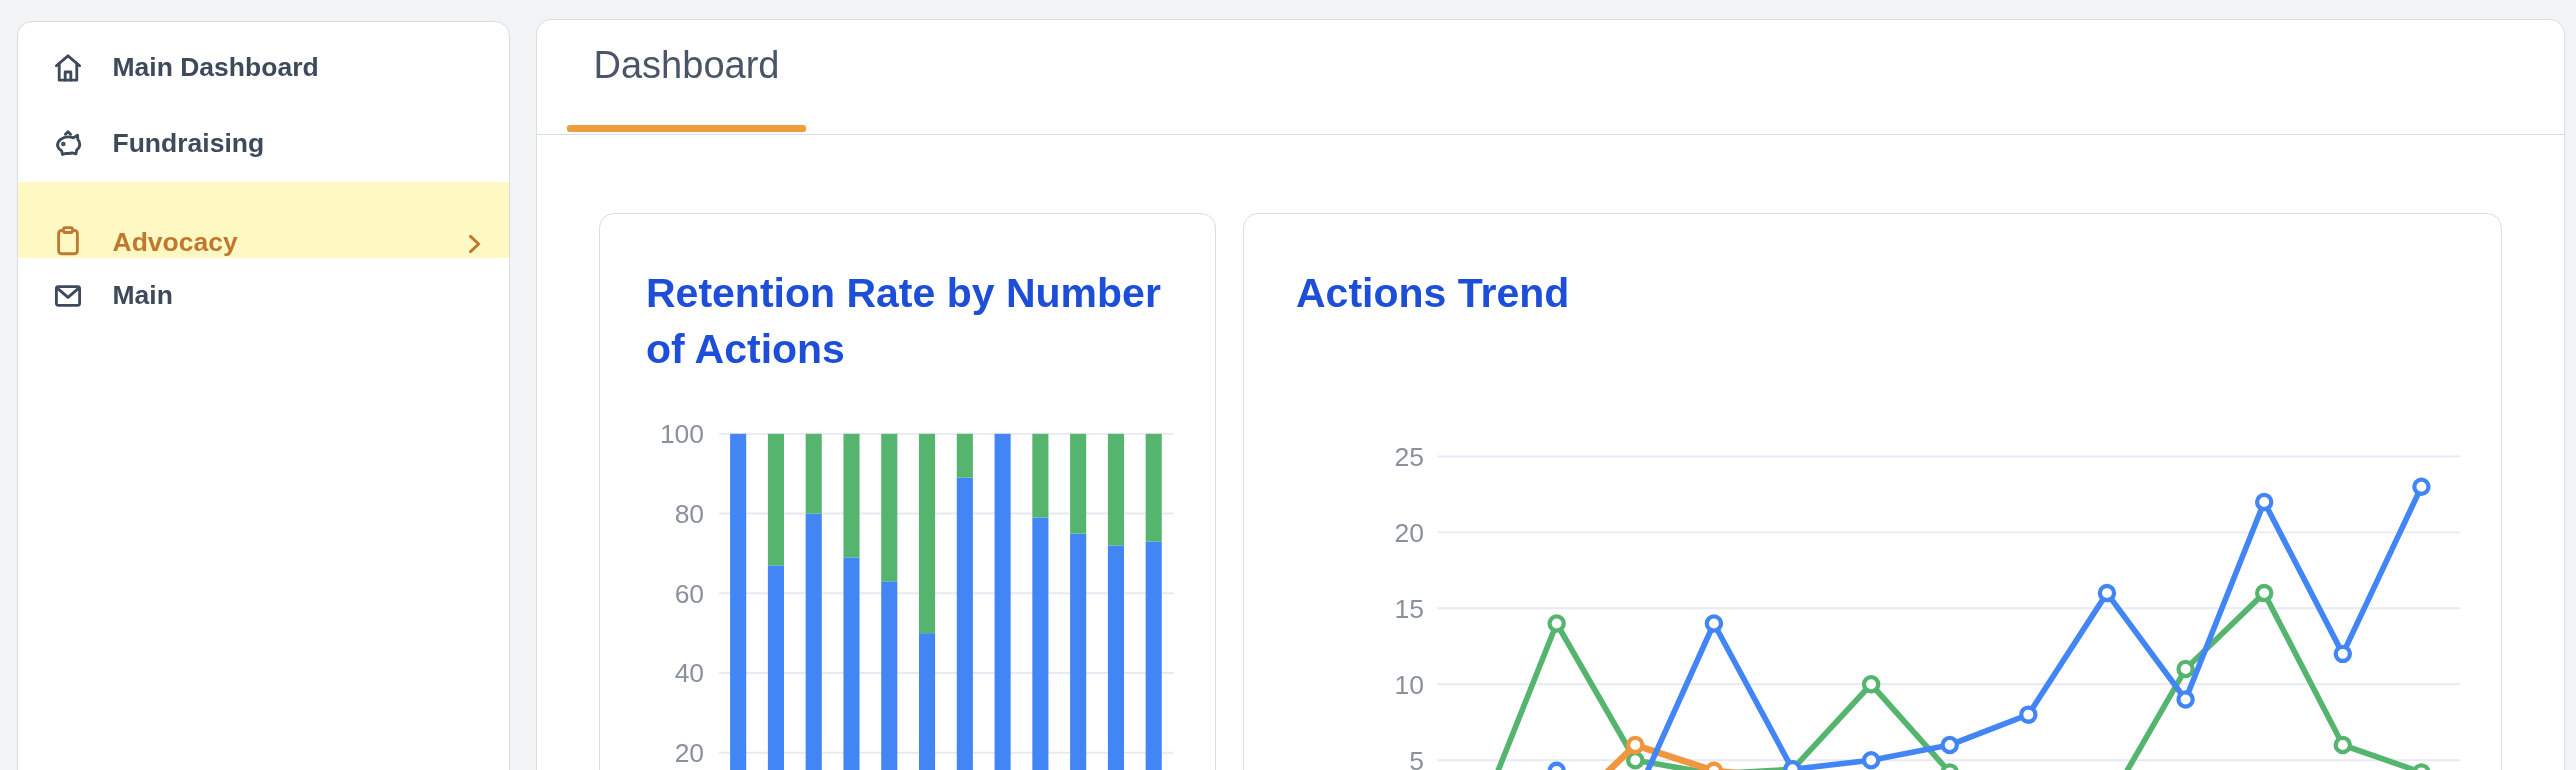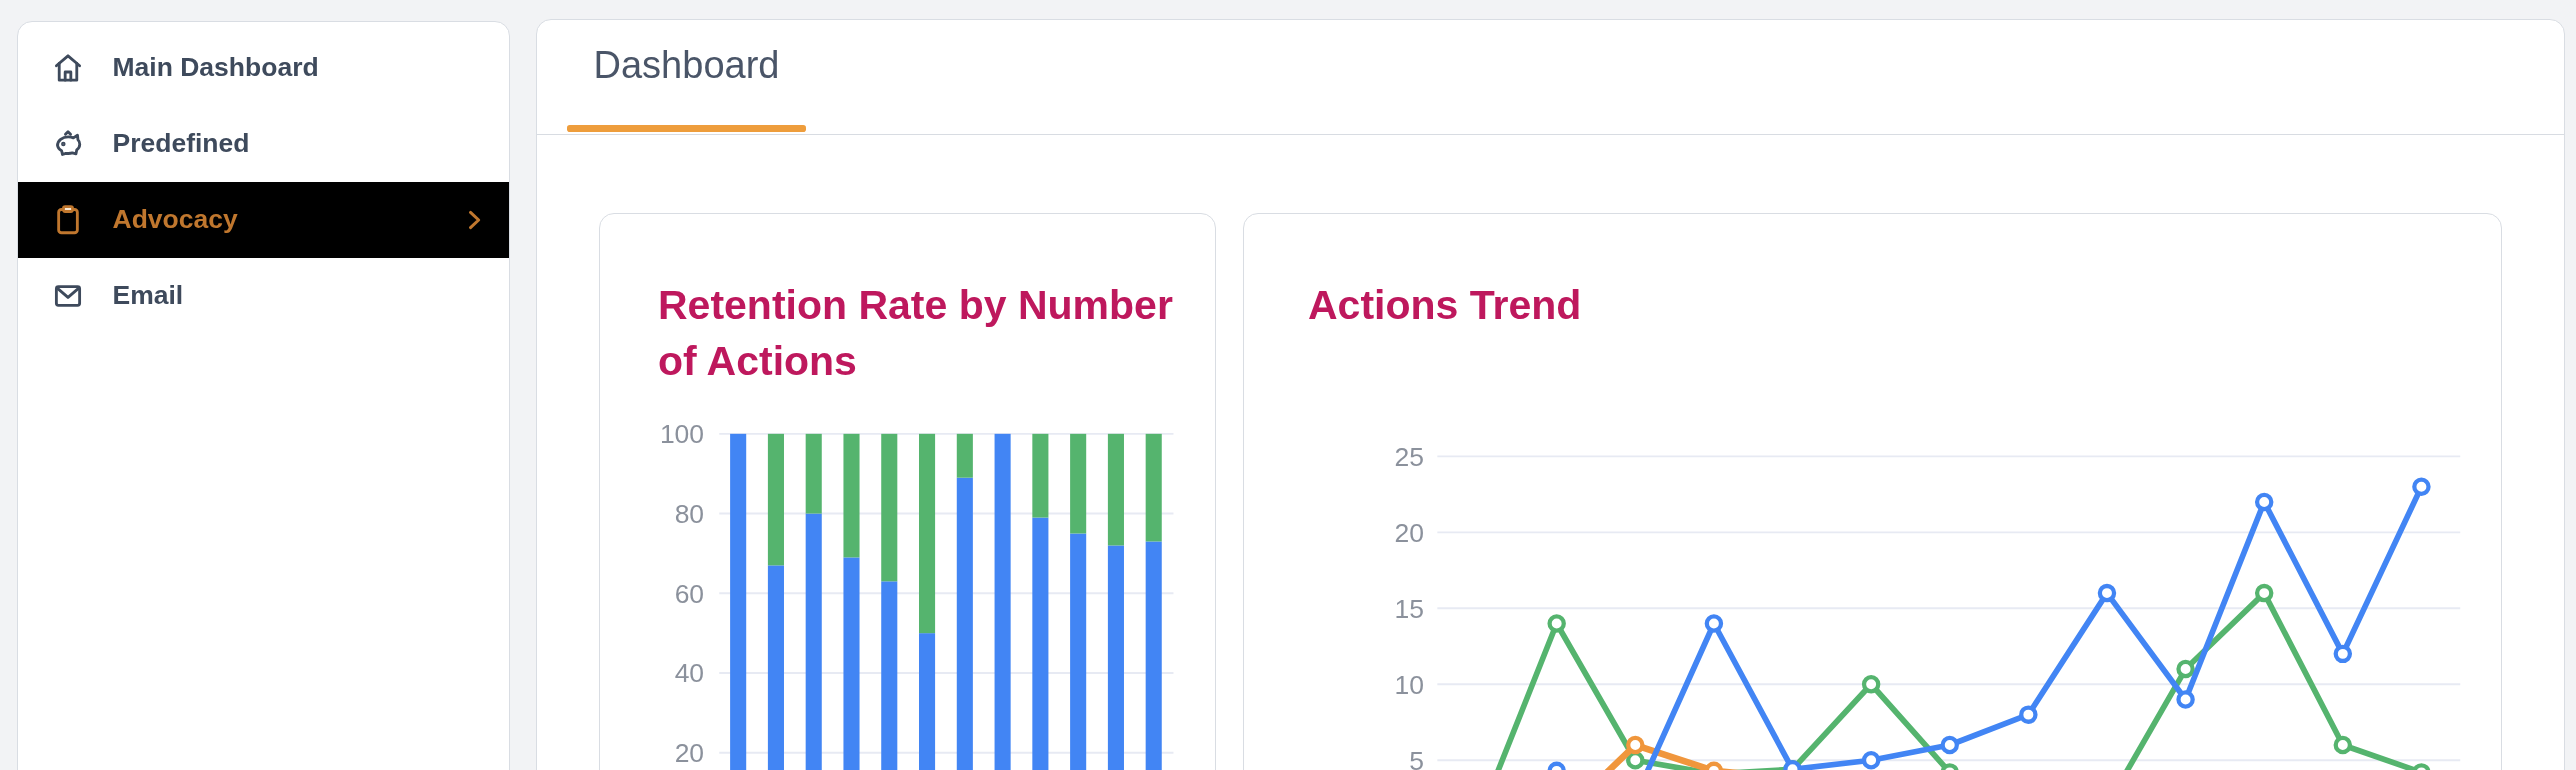--- a/index.html
+++ b/index.html
@@ -6,43 +6,43 @@
   .stage{position:relative;width:2576px;height:771px;overflow:hidden;
          font-family:"Liberation Sans",sans-serif;background:#f2f3f5;}
 
   
   .sidebar{position:absolute;left:17px;top:21px;width:493px;height:786px;
            background:#fff;border:1.9px solid #d9dde3;border-radius:15px;
            box-sizing:border-box;overflow:hidden;}
   .side-item{position:relative;display:flex;align-items:center;height:76px;
              padding-left:33px;color:#3e4a5c;font-size:26.5px;cursor:pointer;font-weight:bold;}
   .side-item .ico{width:34px;height:34px;margin-right:27.5px;flex:0 0 34px;display:block;}
-  .side-item.active{background:#000000;color:#c0772e;}
+  .side-item.active{background:#fef9c3;color:#c0772e;align-items:flex-end;}
   .side-item .chev{margin-left:auto;margin-right:21px;width:28px;height:28px;}
   .side-items{padding-top:7.6px;}
 
   
   .panel{position:absolute;left:536px;top:19px;width:2029px;height:786px;
          background:#fff;border:1.9px solid #d9dde3;border-radius:15px;
          box-sizing:border-box;}
   .tabbar{position:relative;height:114px;border-bottom:1.9px solid #d8dce2;
           display:flex;align-items:center;}
   .tab{font-size:38px;line-height:112px;height:136px;}
   .tab.active{width:239px;margin-left:30px;text-align:center;color:#4a5568;font-weight:500;}
   .tab.inactive{padding:0 30px;color:#c6ccd8;font-weight:400;}
   .tab-underline{position:absolute;left:30px;top:105px;width:239px;height:6.6px;
                  background:#ee9d3c;border-radius:2.8px;}
 
   
   .card{position:absolute;top:193px;height:625px;background:#fff;
         border:1.9px solid #d9dde3;border-radius:15px;box-sizing:border-box;overflow:hidden;}
   .card.retention{left:62px;width:617px;}
   .card.trend{left:706px;width:1259px;}
-  .card h2{position:absolute;margin:12px;font-size:41px;line-height:56px;font-weight:bold;
-           color:#be185d;}
+  .card h2{position:absolute;margin:0;font-size:41px;line-height:56px;font-weight:bold;
+           color:#1d4ed8;}
   .card.retention h2{left:46px;top:51px;width:559px;}
   .card.trend h2{left:52px;top:51px;width:947px;}
   .chart-svg{position:absolute;left:0;top:0;}
 </style>
 </head>
 <body>
 
 <div class="stage">
 
   <aside class="sidebar">
@@ -56,40 +56,40 @@
         </svg>
         <span>Main Dashboard</span>
       </div>
 
       <div class="side-item">
         <svg class="ico" viewBox="0 0 24 24" fill="none" stroke="currentColor" stroke-width="2" stroke-linecap="round" stroke-linejoin="round">
           <path d="M4.6 13.2c0-3.6 3.3-6.2 7.6-6.2 1.3 0 2.5.2 3.6.7l2.9-1.9.3 3.1c.8.9 1.3 2 1.3 3.2 0 1.6-.8 3-2.1 4l-.6 2.9-2.5-.7c-.9.3-1.9.4-2.9.4-.6 0-1.1 0-1.7-.1l-2.4.8-.6-2.6c-1.8-1-2.9-2.7-2.9-4.6Z"></path>
           <circle cx="8.7" cy="12" r="0.6" fill="currentColor"></circle>
           <path d="M10.2 5.2 12 3.4l1.8 1.8"></path>
         </svg>
-        <span>Predefined</span>
+        <span>Fundraising</span>
       </div>
 
       <div class="side-item active">
         <svg class="ico" viewBox="0 0 24 24" fill="none" stroke="currentColor" stroke-width="2" stroke-linecap="round" stroke-linejoin="round">
           <rect x="5.4" y="4.6" width="13.2" height="16.4" rx="2"></rect>
           <rect x="8.8" y="2.6" width="6.4" height="3.4" rx="1.2" fill="#faecd8"></rect>
         </svg>
         <span>Advocacy</span>
         <svg class="chev" viewBox="0 0 24 24" fill="none" stroke="currentColor" stroke-width="2.6" stroke-linecap="round" stroke-linejoin="round">
           <path d="M9 5.5 16 12l-7 6.5"></path>
         </svg>
       </div>
 
       <div class="side-item">
         <svg class="ico" viewBox="0 0 24 24" fill="none" stroke="currentColor" stroke-width="2" stroke-linecap="round" stroke-linejoin="round">
           <rect x="3.8" y="5.4" width="16.4" height="13.2" rx="1.4"></rect>
           <path d="M4.6 6.6 12 13l7.4-6.4"></path>
         </svg>
-        <span>Email</span>
+        <span>Main</span>
       </div>
 
     </div>
   </aside>
 
   <main class="panel">
 
     <div class="tabbar">
       <div class="tab active">Dashboard</div>
       <div class="tab-underline"></div>

